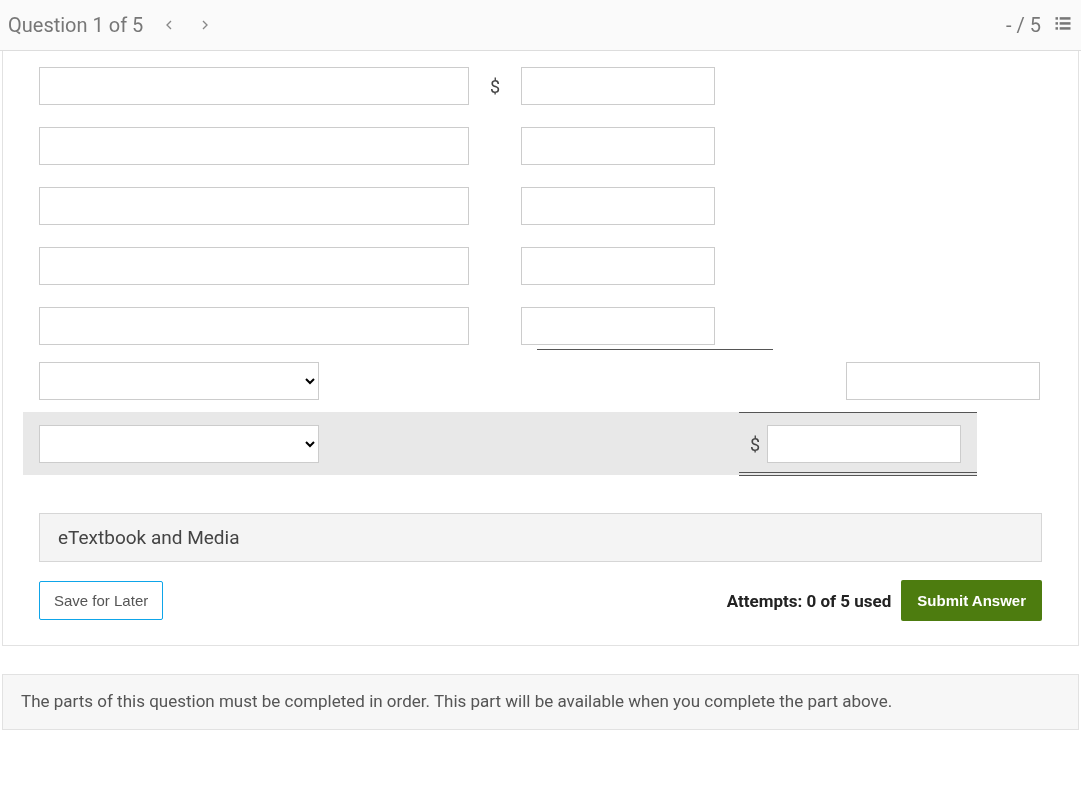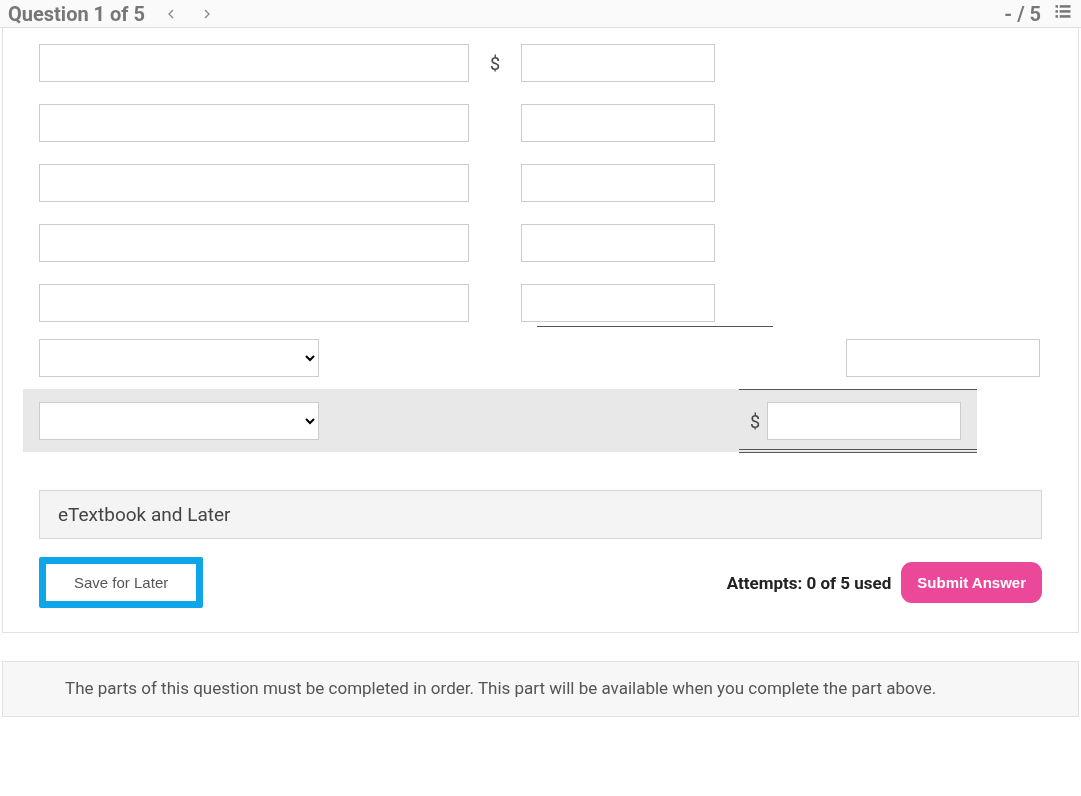--- a/index.html
+++ b/index.html
@@ -4,30 +4,29 @@
 <style>
   * { box-sizing: border-box; }
   body {
     margin: 0;
     font-family: -apple-system, BlinkMacSystemFont, "Segoe UI", Roboto, "Helvetica Neue", Arial, sans-serif;
     color: #333;
     background: #fff;
     width: 1081px;
   }
   .topbar {
-    height: 28px;
+    height: 51px;
     border-bottom: 1px solid #ddd;
     background: #fafafa;
     display: flex;
     align-items: center;
     justify-content: space-between;
     padding: 0 8px;
     color: #777;
     font-size: 20px;
-    font-weight: bold;
   }
   .topbar-left { display:flex; align-items:center; gap:16px; }
   .topbar-right { display:flex; align-items:center; gap:12px; }
   .arrow-btn { width:20px; height:20px; display:flex; align-items:center; justify-content:center; color:#888; }
   .arrow-btn svg { width:16px; height:16px; }
   .menu-icon svg { width:20px; height:20px; }
   .main-card {
     border: 1px solid #e2e2e2;
     border-top: none;
     margin: 0 2px;
@@ -112,53 +111,53 @@
     color:#444;
     margin: 0 0 8px 0;
   }
   .accord-block { padding: 38px 36px 0 36px; }
   .actions {
     display:flex;
     align-items:center;
     padding: 10px 36px 16px 36px;
   }
   .btn-outline {
-    border:7px solid #0ea5e9;
+    border:1px solid #0ea5e9;
     background:#fff;
-    padding: 10px 28px;
+    padding: 10px 14px;
     font-size:15px;
     color:#555;
     border-radius:2px;
     cursor:pointer;
   }
   .actions .spacer { flex:1; }
   .attempts {
     font-weight:700;
     font-size:17px;
     color:#222;
     margin-right:10px;
   }
   .btn-primary {
-    background:#ec4899;
+    background:#4d7c0f;
     color:#fff;
     border:none;
     padding:12px 16px;
     font-size:15px;
     font-weight:600;
-    border-radius:11px;
+    border-radius:2px;
     cursor:pointer;
   }
   .next-card {
     border:1px solid #e2e2e2;
     margin: 28px 2px 0 2px;
     background:#f7f7f7;
   }
   .next-card-inner { padding: 16px 18px 18px 18px; }
   .part-label { font-size:22px; color:#333; margin-bottom:10px; }
-  .part-msg { font-size:17px; color:#555;margin-left:44px; }
+  .part-msg { font-size:17px; color:#555; }
   .hidden-spacer { width:36px; }
 </style>
 </head>
 <body>
 
 <div class="topbar">
   <div class="topbar-left">
     <span>Question 1 of 5</span>
     <span class="arrow-btn">
       <svg viewBox="0 0 24 24" fill="none" stroke="currentColor" stroke-width="2">
@@ -233,21 +232,21 @@
       <select class="sel"><option></option></select>
       <div class="spacer"></div>
       <span class="dollar">$</span>
       <input class="txt-narrow" type="text" style="">
       <div class="dbl-border-bot"></div>
     </div>
 
   </div>
 
   <div class="accord-block">
-    <div class="accordion">eTextbook and Later</div>
+    <div class="accordion">eTextbook and Media</div>
   </div>
 
   <div class="actions">
     <button class="btn-outline">Save for Later</button>
     <div class="spacer"></div>
     <span class="attempts">Attempts: 0 of 5 used</span>
     <button class="btn-primary">Submit Answer</button>
   </div>
 </div>
 

